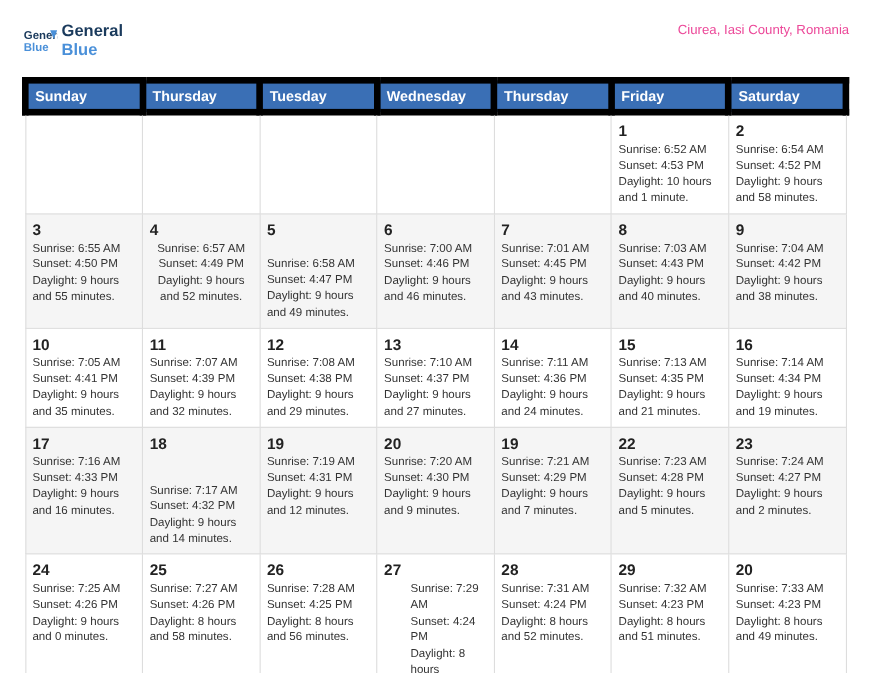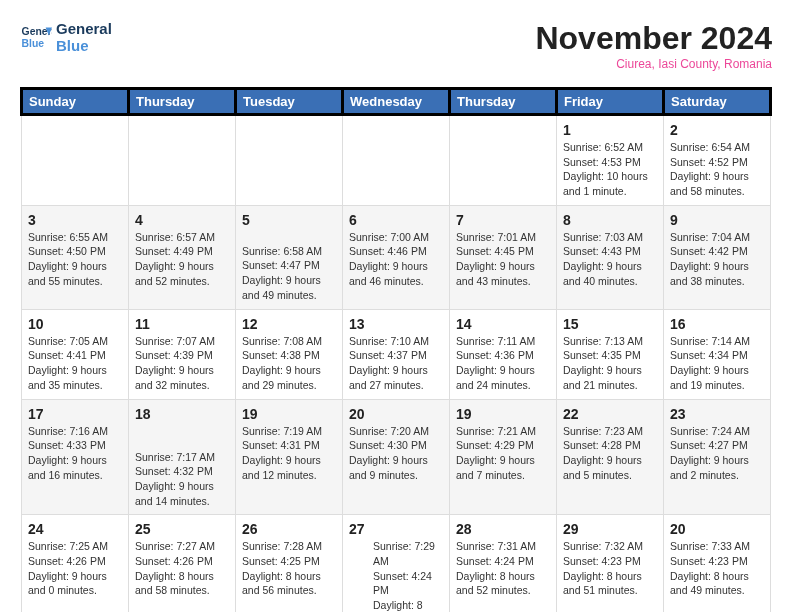--- a/index.html
+++ b/index.html
@@ -42,21 +42,21 @@
       border-collapse: collapse;
       table-layout: fixed;
     }
     thead tr th {
       background: #3a6fb5;
       color: #fff;
       font-size: 13px;
       font-weight: bold;
       padding: 4px 6px;
       text-align: left;
-      border: 3px solid #000000;
+      border: 6px solid #000000;
     }
     tbody tr td {
       vertical-align: top;
       padding: 6px 6px;
       border: 1px solid #ddd;
       font-size: 11px;
       color: #333;
       background: #fff;
       height: 90px;
     }
@@ -89,21 +89,20 @@
       <polygon points="32,8 40,8 36,18" fill="#4a90d9"></polygon>
     </svg>
     <div>
       <div style="font-size:15px;font-weight:bold;color:#1a3a5c;">
         <span style="color:#1a3a5c;">General</span><br>
         <span style="color:#4a90d9;">Blue</span>
       </div>
     </div>
   </div>
   <div class="title-area">
-    <div class="main-title">November 2024</div>
     <div class="subtitle">Ciurea, Iasi County, Romania</div>
   </div>
 </div>
 
 <table>
   <thead>
     <tr>
     <th>Sunday</th>
         <th>Thursday</th>
         <th>Tuesday</th>
@@ -138,21 +137,21 @@
       <tr>
         <td>
           <div class="day-number">3</div>
           <div class="day-info" style="white-space: pre-line;">Sunrise: 6:55 AM
 Sunset: 4:50 PM
 Daylight: 9 hours
 and 55 minutes.</div>
         </td>
         <td>
           <div class="day-number">4</div>
-          <div class="day-info" style="white-space: pre-line;">Sunrise: 6:57 AM
+          <div class="day-info" style="white-space: pre-line; text-align: center;">Sunrise: 6:57 AM
 Sunset: 4:49 PM
 Daylight: 9 hours
 and 52 minutes.</div>
         </td>
         <td>
           <div class="day-number">5</div>
           <div class="day-info" style="white-space: pre-line; margin-top: 16px;">Sunrise: 6:58 AM
 Sunset: 4:47 PM
 Daylight: 9 hours
 and 49 minutes.</div>

